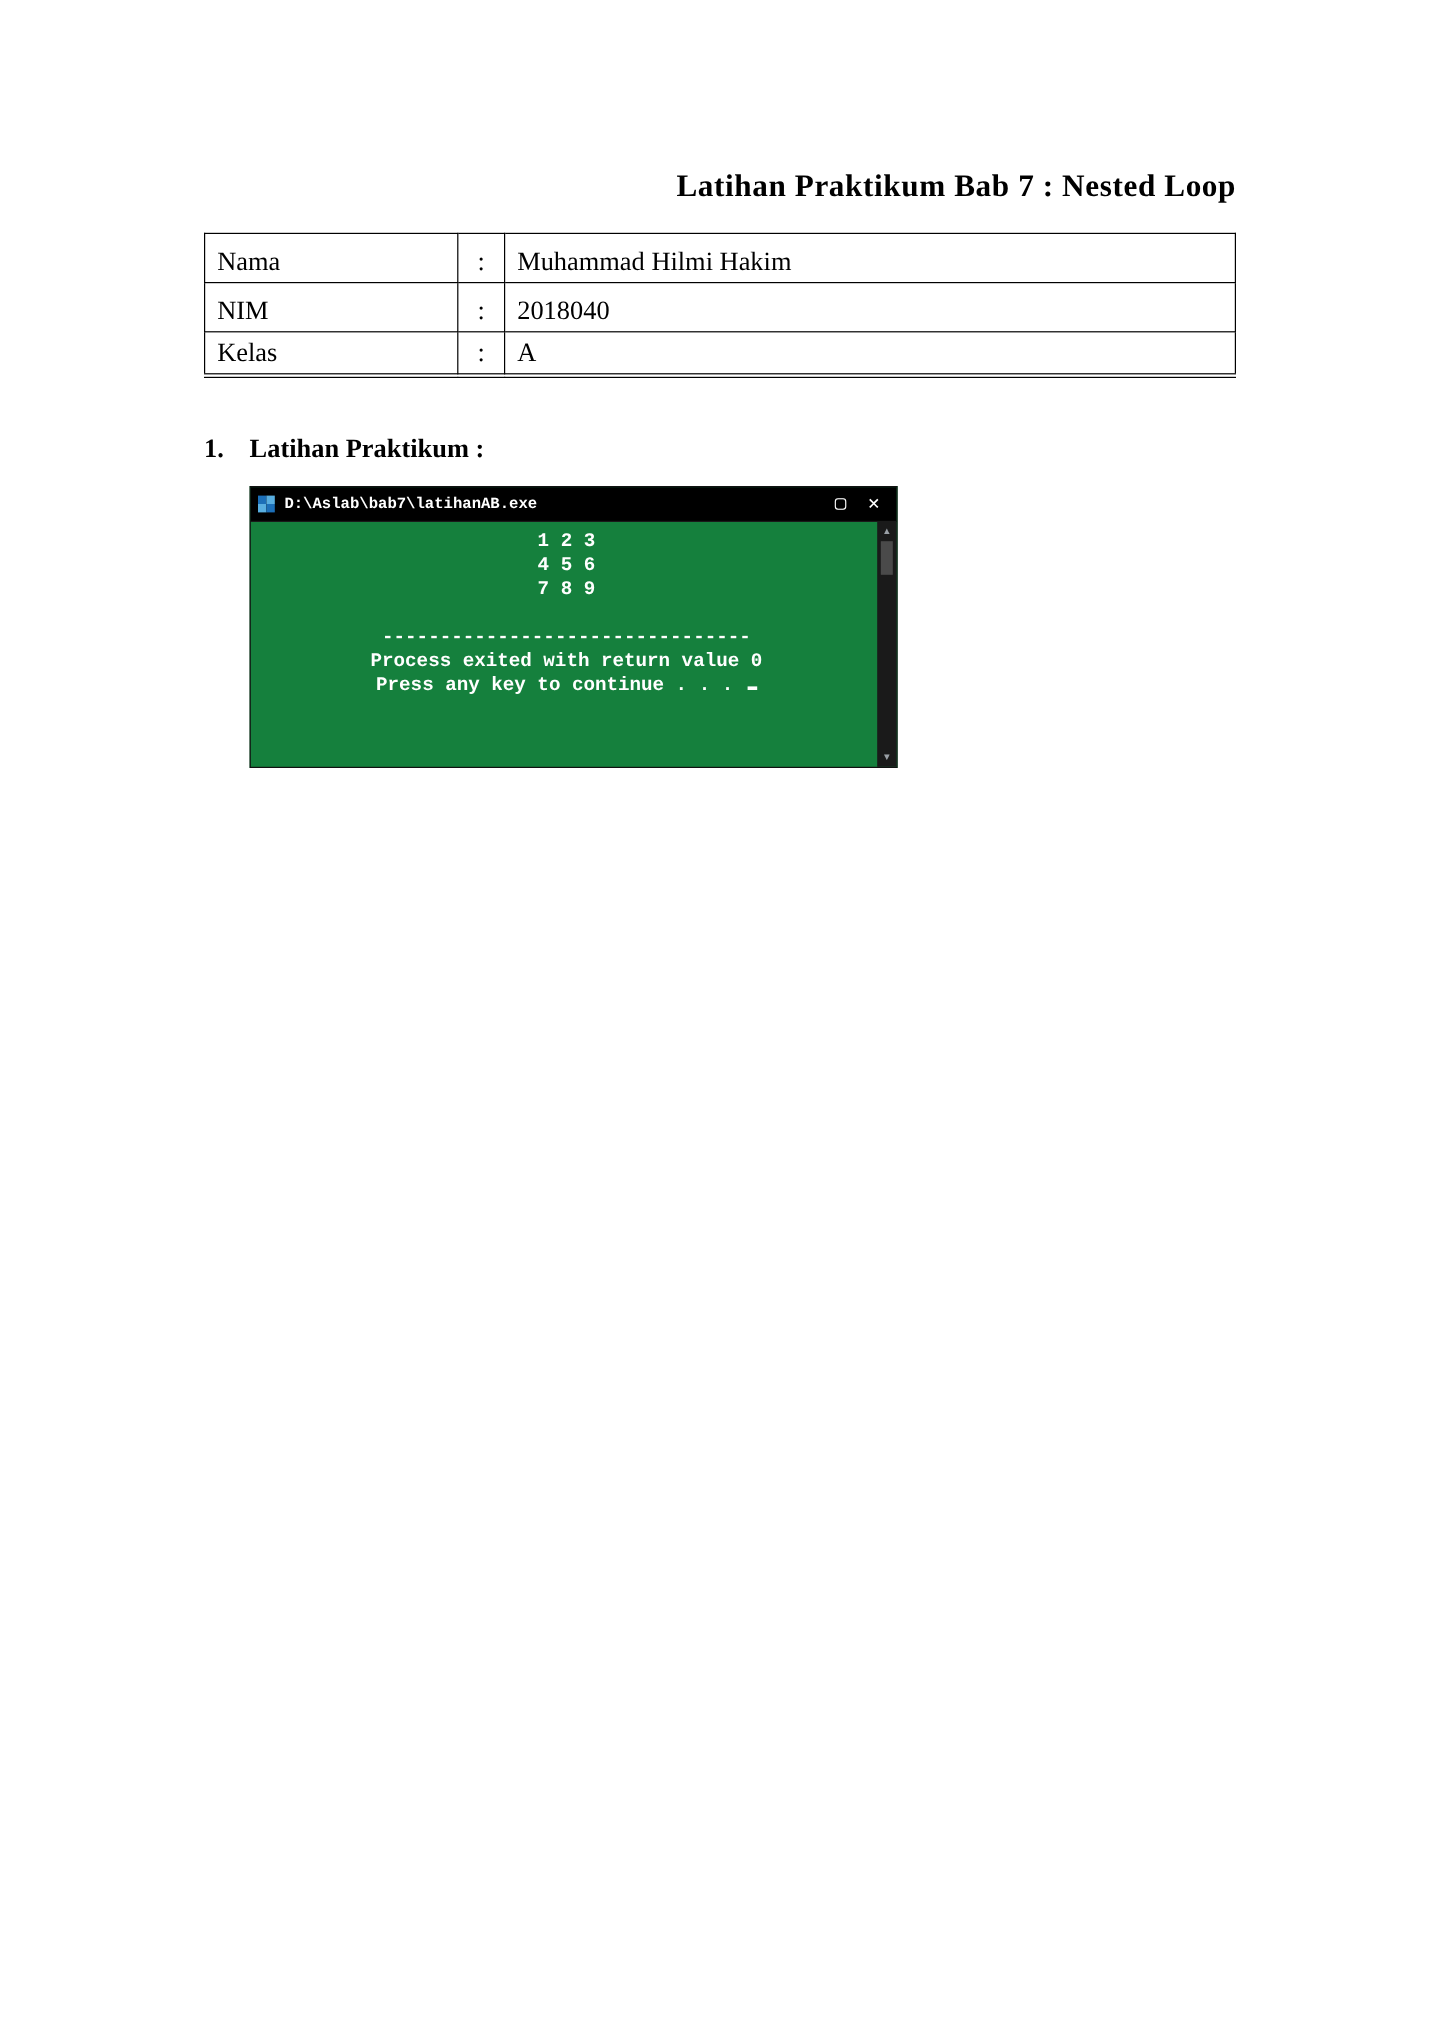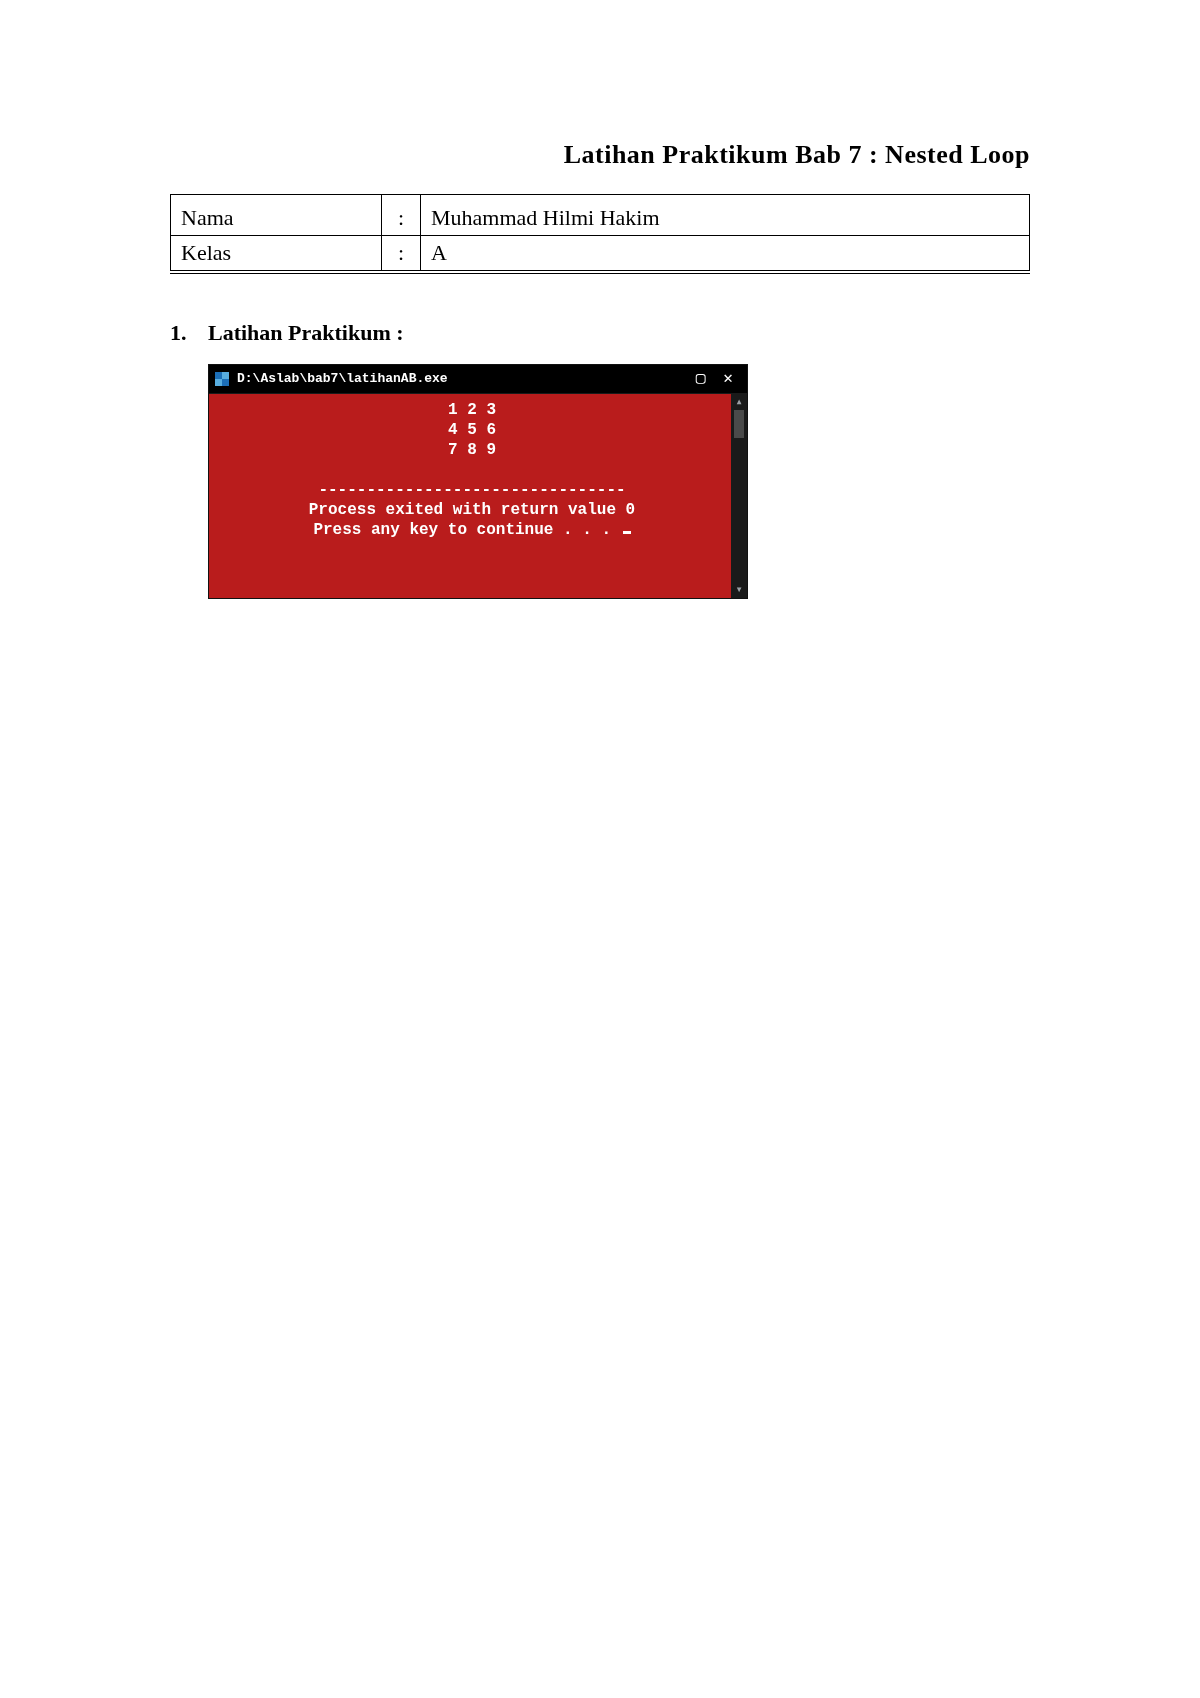--- a/index.html
+++ b/index.html
@@ -62,21 +62,21 @@
   .list-desc {
     font-weight: normal;
     margin-top: 10px;
     font-size: 22px;
   }
   .console-wrap {
     margin-top: 18px;
     width: 540px;
   }
   .console-window {
-    background: #b91c1c;
+    background: #15803d;
     color: #e5e5e5;
     font-family: Consolas, "Courier New", monospace;
     font-size: 16px;
     line-height: 1.25;
     border: 1px solid #111;
   }
   .console-titlebar {
     display: flex;
     align-items: center;
     height: 28px;
@@ -168,20 +168,25 @@
 
 <div class="page">
   <div class="title">Latihan Praktikum Bab 7 : Nested Loop</div>
 
   <table class="info">
     <tbody>
       <tr class="tall">
         <td class="label">Nama</td>
         <td class="colon">:</td>
         <td>Muhammad Hilmi Hakim</td>
+      </tr>
+      <tr class="tall">
+        <td class="label">NIM</td>
+        <td class="colon">:</td>
+        <td>2018040</td>
       </tr>
       <tr>
         <td class="label">Kelas</td>
         <td class="colon">:</td>
         <td>A</td>
       </tr>
     </tbody>
   </table>
 
   <div class="section">

